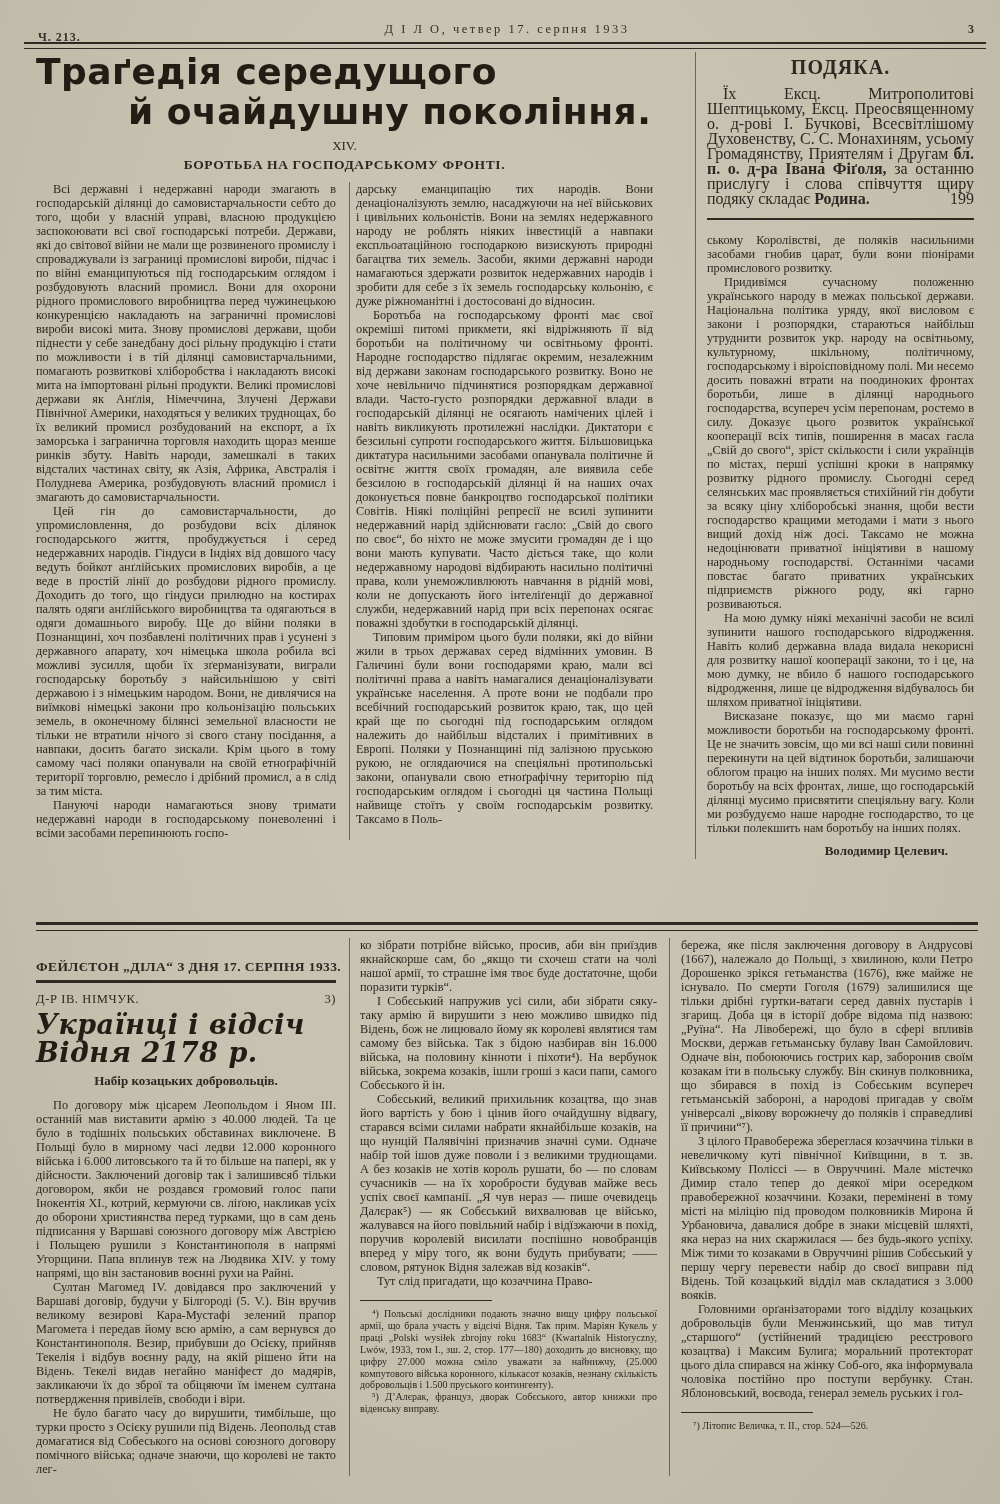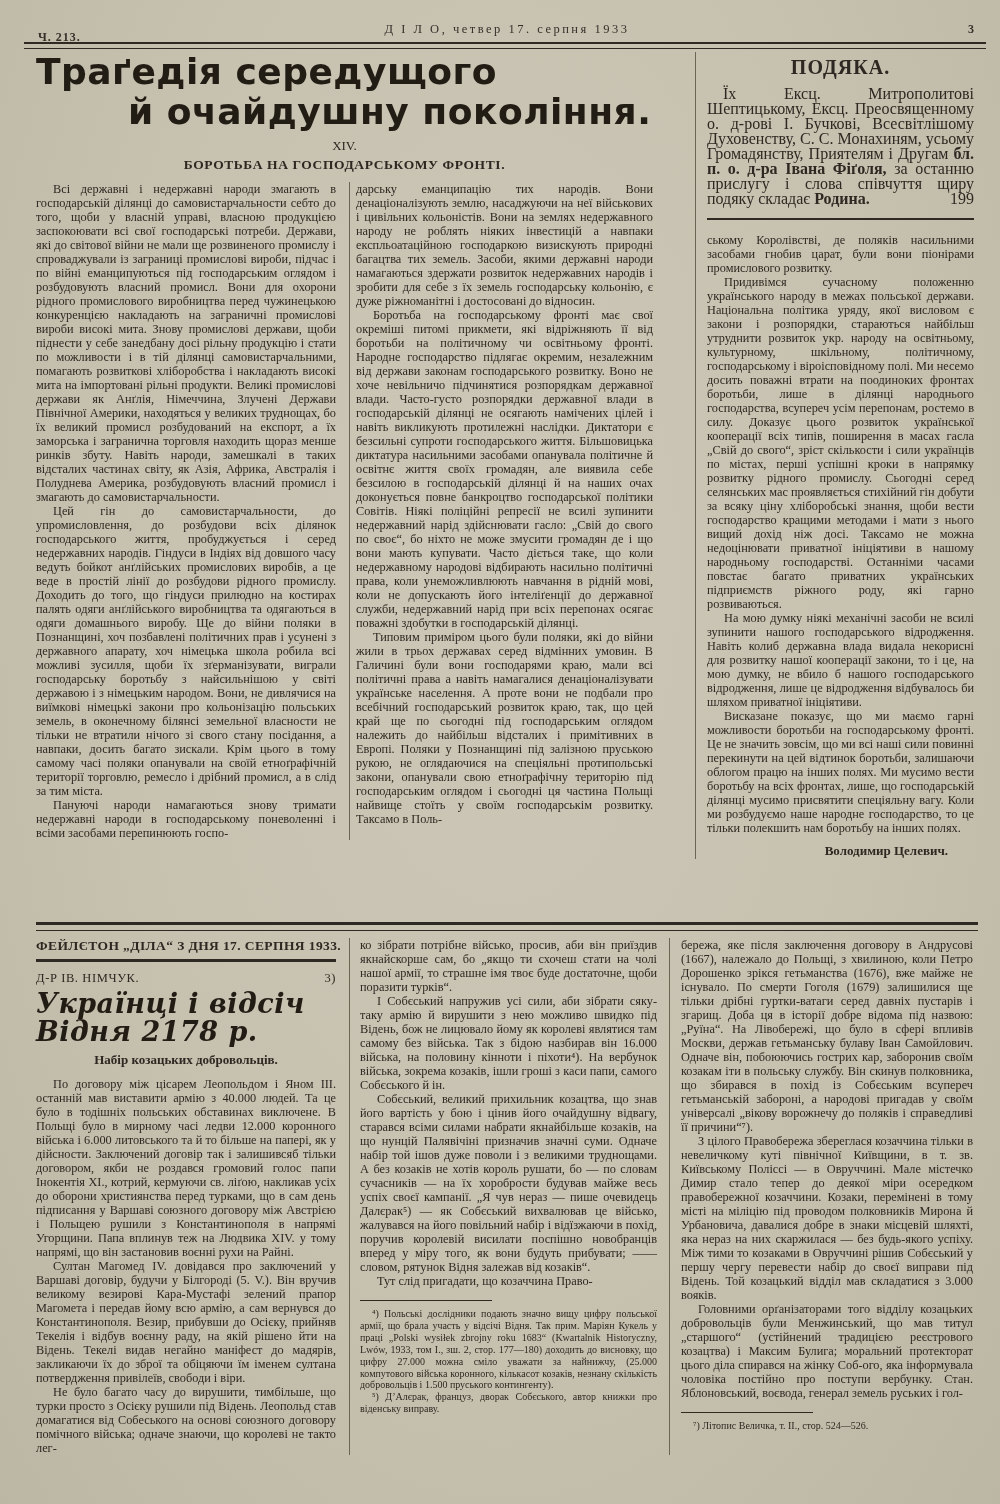--- a/index.html
+++ b/index.html
@@ -37,21 +37,21 @@
   .thanks-title{text-align:center;font-weight:bold;font-size:20px;margin:0 0 7px;letter-spacing:1px;}
   .thanks-body{font-size:16px;line-height:15px;text-align:justify;margin:0;text-indent:16px;}
   .thanks-num{float:right;}
   .thanks-rule{height:4px;border-top:2.5px solid #2e2922;margin:12px 0 9px;}
   .signature{text-align:right;font-weight:bold;font-size:13px;padding-right:26px;margin-top:8px;}
   
   .section-rule{position:absolute;top:922px;left:36px;right:22px;height:5px;
     border-top:3px solid #2e2922;border-bottom:1px solid #2e2922;}
   
   .feuilleton{position:absolute;top:938px;left:36px;width:938px;display:flex;}
-  .f-col1{width:300px;}
+  .f-col1{width:300px;margin-top:21px;}
   .f-col2{width:297px;border-left:1px solid #6b6553;padding-left:10px;margin-left:13px;}
   .f-col3{width:292px;border-left:1px solid #6b6553;padding-left:11px;margin-left:12px;}
   .rubric{font-weight:bold;font-size:13.5px;letter-spacing:0.4px;border-bottom:3px solid #2e2922;
     padding-bottom:5px;margin-bottom:9px;white-space:nowrap;}
   .author-row{display:flex;justify-content:space-between;font-size:12.5px;letter-spacing:0.6px;margin-bottom:2px;}
   .f-title{font-family:"DejaVu Serif", serif;font-style:italic;font-weight:bold;color:#211c14;
     font-size:27px;line-height:1.05;margin:4px 0 5px;letter-spacing:0.5px;}
   .f-subtitle{text-align:center;font-weight:bold;font-size:13px;margin:0 0 9px;}
   .footnotes{margin-top:12px;}
   .fn-rule{width:132px;border-top:1.5px solid #2e2922;margin-bottom:7px;}

